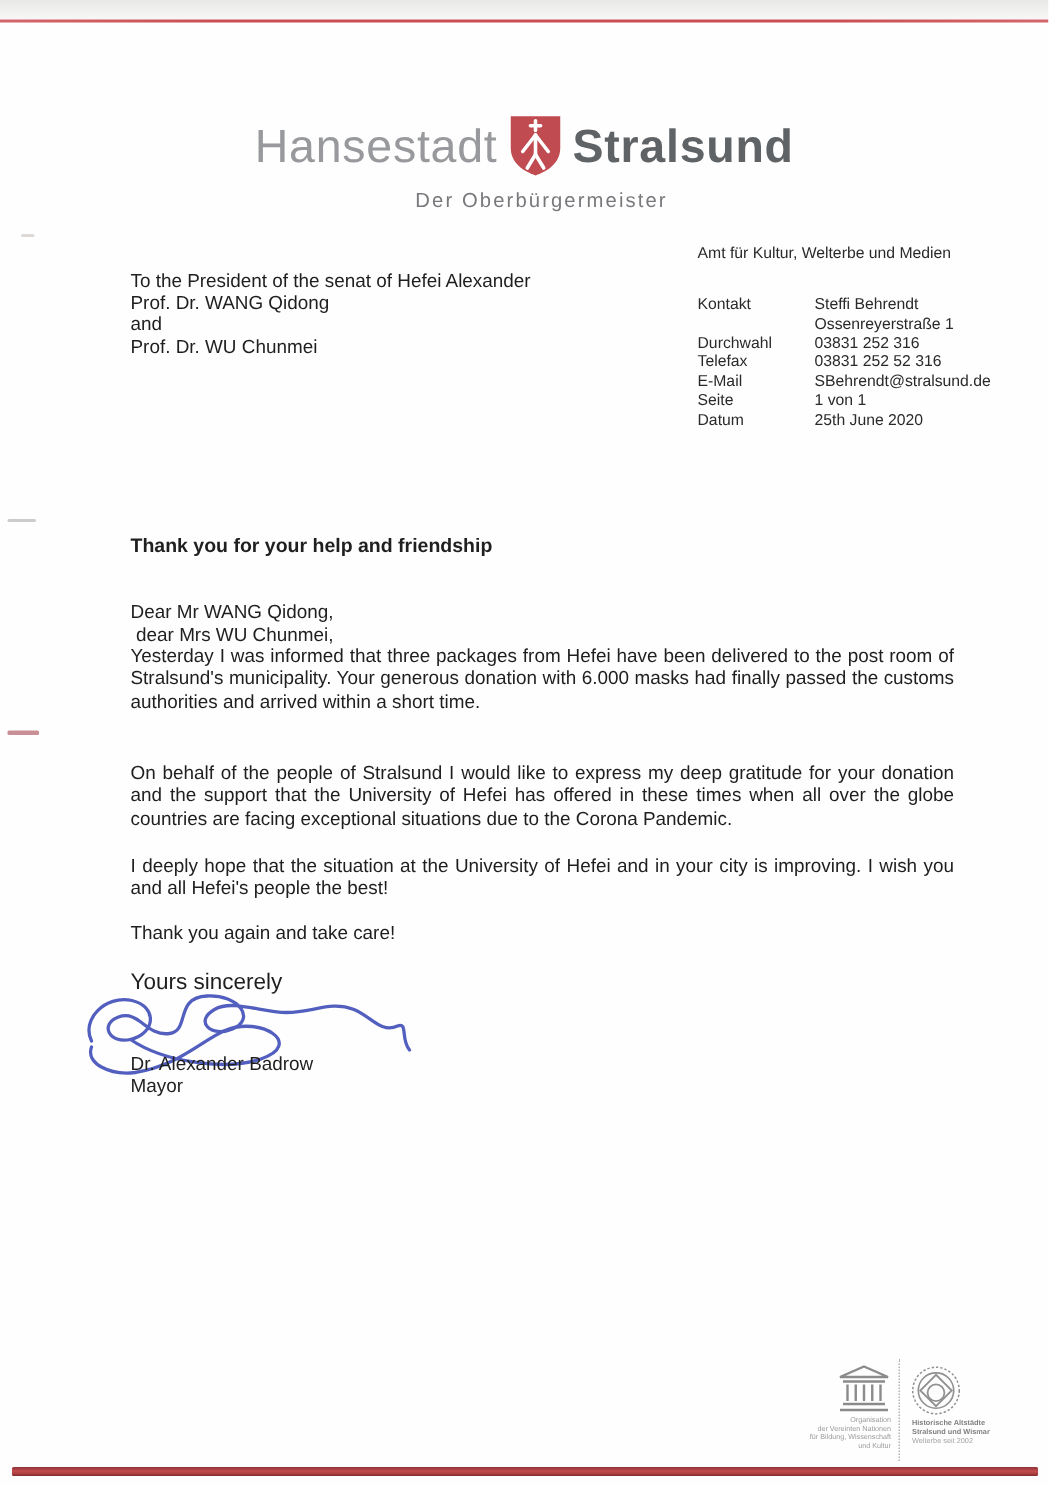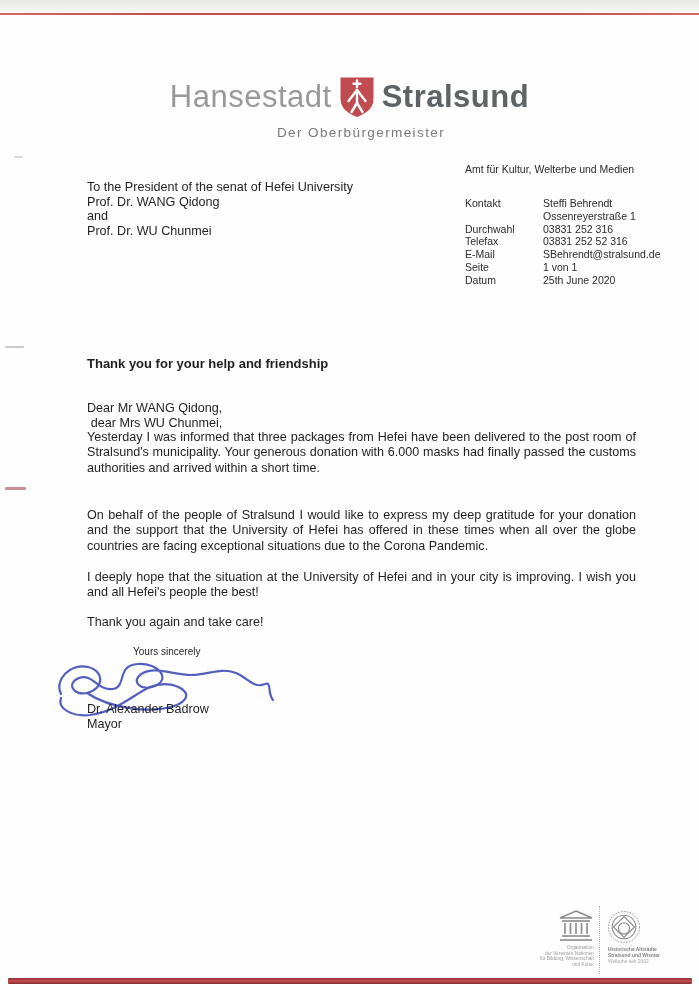--- a/index.html
+++ b/index.html
@@ -30,21 +30,21 @@
   
   .recipient{position:absolute;left:87px;top:180px;font-size:12.6px;line-height:14.7px;}
 
   
   .subject{position:absolute;left:87px;top:356px;font-size:13px;font-weight:700;}
   .greeting{position:absolute;left:87px;top:401px;font-size:12.6px;line-height:15px;text-align:right;}
   .para{position:absolute;left:87px;width:549px;font-size:12.6px;line-height:15.3px;
     text-align:justify;}
   .p1{top:430px;} .p2{top:508px;} .p3{top:570px;}
   .thanks{position:absolute;left:87px;top:615px;font-size:12.6px;}
-  .closing{position:absolute;left:87px;top:646px;font-size:10px;margin-left:46px;}
+  .closing{position:absolute;left:87px;top:646px;font-size:15px;}
 
   .signature{position:absolute;left:52px;top:656px;}
   .signer{position:absolute;left:87px;top:702px;font-size:12.6px;line-height:14.8px;}
 
   
   .fold{position:absolute;border-radius:1px;}
   .fold-1{left:14px;top:156px;width:9px;height:2px;background:#ded9d7;}
   .fold-2{left:5px;top:346px;width:19px;height:2px;background:#cccccc;}
   .fold-3{left:5px;top:487px;width:21px;height:3px;background:#c98f95;}
 
@@ -106,21 +106,21 @@
     <span>03831 252 52 316</span>
     <span>E-Mail</span>
     <span>SBehrendt@stralsund.de</span>
     <span>Seite</span>
     <span>1 von 1</span>
     <span>Datum</span>
     <span>25th June 2020</span>
   </div>
 
   <div class="recipient">
-    <div>To the President of the senat of Hefei University</div>
+    <div>To the President of the senat of Hefei Alexander</div>
     <div>Prof. Dr. WANG Qidong</div>
     <div>and</div>
     <div>Prof. Dr. WU Chunmei</div>
   </div>
 
   <div class="subject">Thank you for your help and friendship</div>
 
   <div class="greeting">
     <div>Dear Mr WANG Qidong,</div>
     <div>dear Mrs WU Chunmei,</div>

